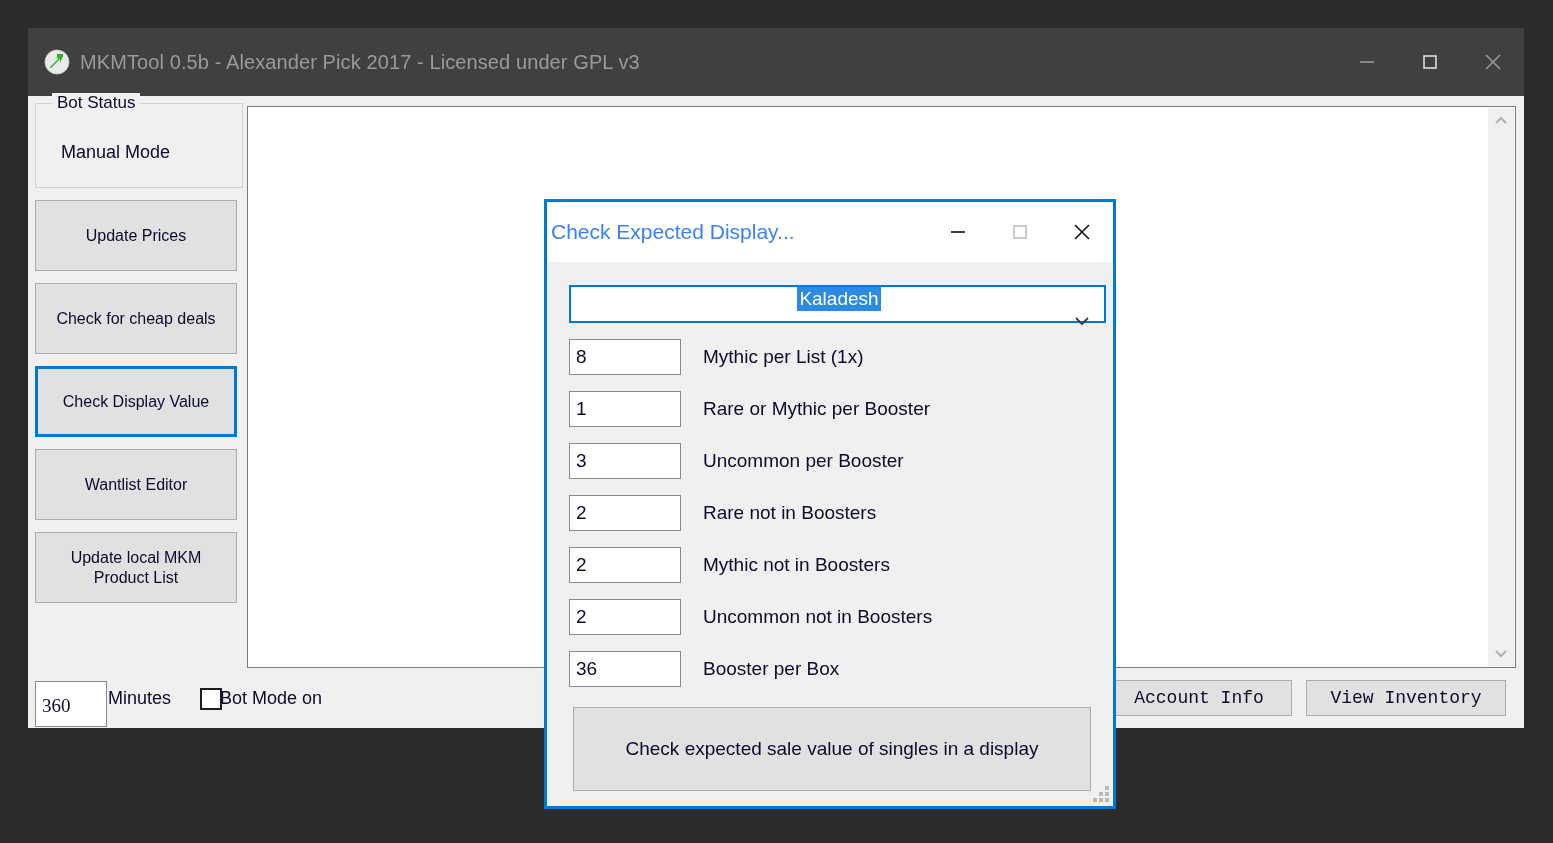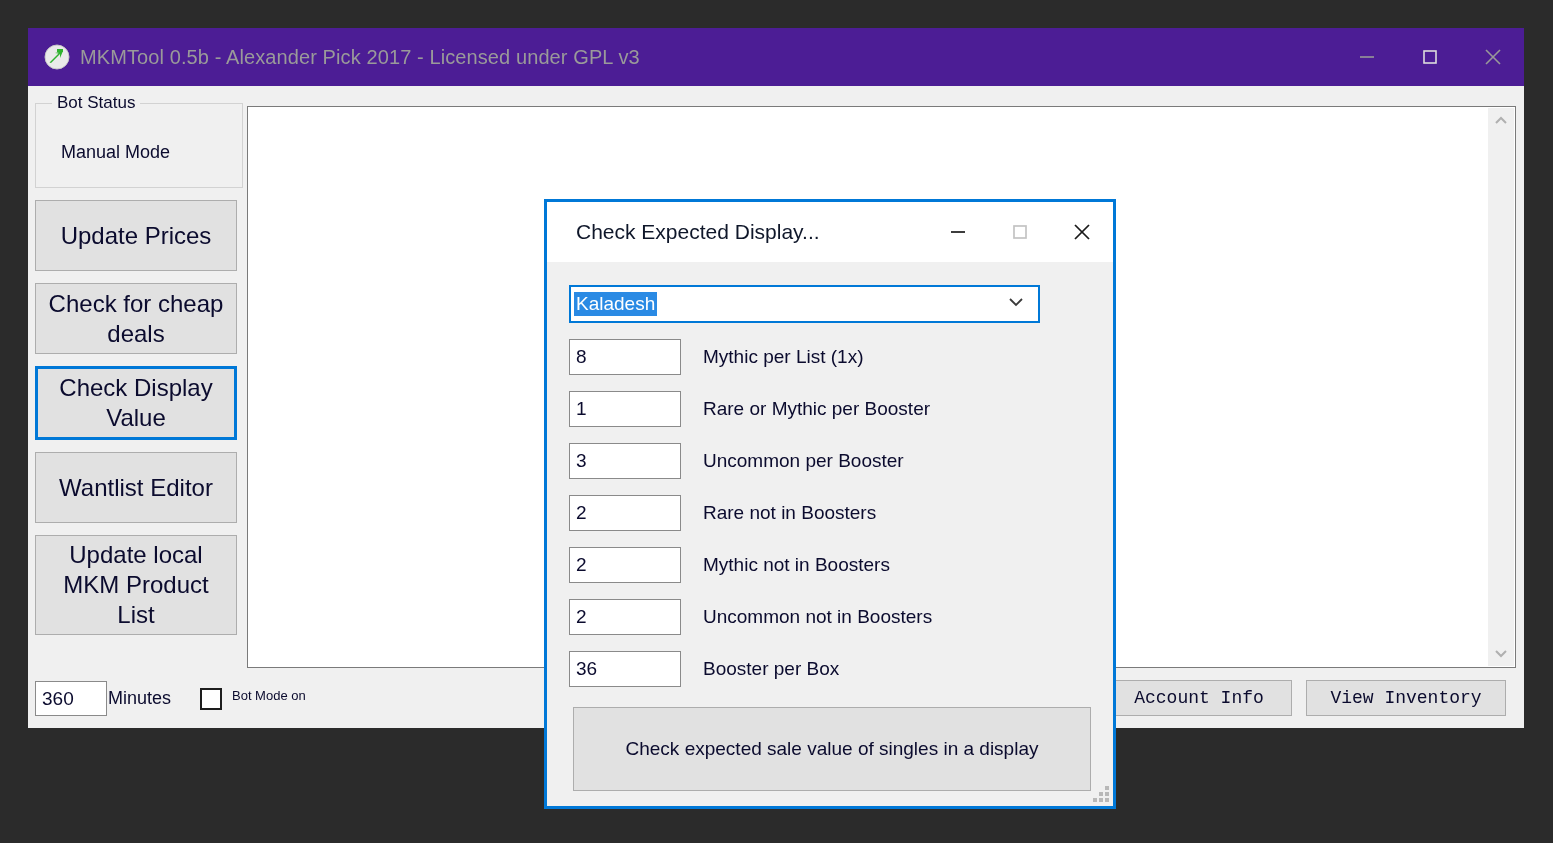--- a/index.html
+++ b/index.html
@@ -21,22 +21,22 @@
     width: 1496px;
     height: 700px;
     background: #f0f0f0;
     box-sizing: border-box;
   }
 
   #titlebar {
     position: absolute;
     left: 0; top: 0;
     width: 100%;
-    height: 58px;
-    background: #4c1d95;
+    height: 68px;
+    background: #404040;
     display: flex;
     align-items: center;
   }
   #app-icon {
     width: 26px;
     height: 26px;
     margin-left: 16px;
     margin-right: 10px;
     flex: 0 0 auto;
   }
@@ -98,21 +98,21 @@
     width: 202px;
     min-height: 71px;
     margin-top: 12px;
     background: #e1e1e1;
     border: 1px solid #adadad;
     box-sizing: border-box;
     display: flex;
     align-items: center;
     justify-content: center;
     text-align: center;
-    font-size: 24px;
+    font-size: 16px;
     color: #0b0b2e;
     line-height: 1.25;
     padding: 4px 6px;
     font-family: "Liberation Sans", sans-serif;
   }
   .side-btn.focused {
     border: 3px solid #0078d7;
   }
 
   
@@ -153,52 +153,52 @@
     left: 0;
     bottom: 0;
     width: 100%;
     height: 58px;
   }
   #minutes-input {
     position: absolute;
     left: 7px;
     top: 11px;
     width: 72px;
-    height: 35px;
+    height: 46px;
     background: #ffffff;
     border: 1px solid #8a8a8a;
     box-sizing: border-box;
     font-size: 19px;
     color: #0b0b2e;
-    padding: 0 6px;
+    padding: 7px 6px;
     line-height: 33px;
-    font-family: Liberation Sans, sans-serif;
+    font-family: Liberation Serif, serif;
   }
   #minutes-label {
     position: absolute;
     left: 80px;
     top: 18px;
     font-size: 18px;
     color: #0b0b2e;
   }
   #botmode-checkbox {
     position: absolute;
     left: 172px;
     top: 18px;
     width: 22px;
     height: 22px;
     border: 2px solid #1d1d1d;
     background: #ffffff;
     box-sizing: border-box;
   }
   #botmode-label {
     position: absolute;
-    left: 204px;
+    left: 192px;
     top: 18px;
-    font-size: 13px;
+    font-size: 18px;
     color: #0b0b2e;
   }
   .bottom-btn {
     position: absolute;
     top: 10px;
     height: 36px;
     background: #e1e1e1;
     border: 1px solid #adadad;
     box-sizing: border-box;
     display: flex;
@@ -222,23 +222,23 @@
     border: 3px solid #0078d7;
     box-sizing: border-box;
   }
   #dialog-titlebar {
     height: 60px;
     background: #ffffff;
     display: flex;
     align-items: center;
   }
   #dialog-title {
-    margin-left: 29px;
+    margin-left: 4px;
     font-size: 21px;
-    color: #0f172a;
+    color: #3b82f6;
     white-space: nowrap;
   }
   .dlg-btns {
     margin-left: auto;
     display: flex;
     height: 100%;
     align-items: center;
   }
   .dlg-btn {
     width: 62px;
@@ -247,27 +247,28 @@
     align-items: center;
     justify-content: center;
     color: #1a1a1a;
   }
   .dlg-btn.dim { color: #c3c3c3; }
 
   #combo-row {
     position: absolute;
     left: 22px;
     top: 83px;
-    width: 471px;
+    width: 537px;
     height: 38px;
     background: #ffffff;
     border: 2px solid #0078d7;
     box-sizing: border-box;
     display: flex;
     align-items: center;
+    flex-direction: column;
   }
   #combo-value {
     margin-left: 3px;
     background: #2a8ae4;
     color: #ffffff;
     font-size: 19px;
     padding: 1px 2px;
     font-family: "Liberation Sans", sans-serif;
   }
   #combo-caret {

